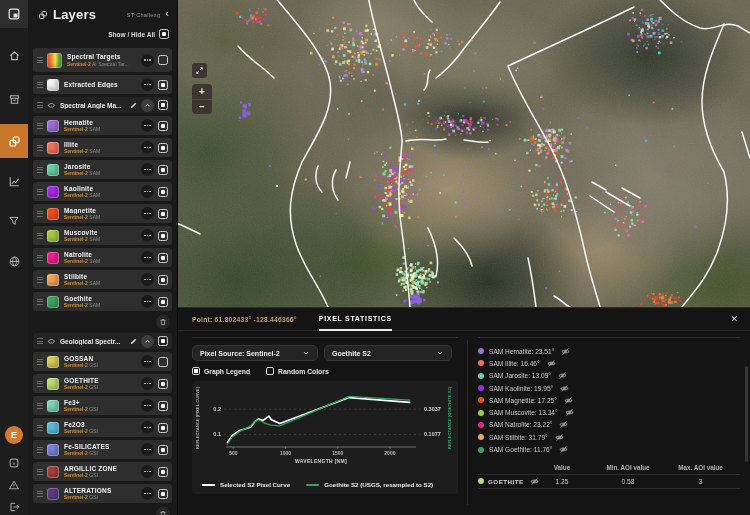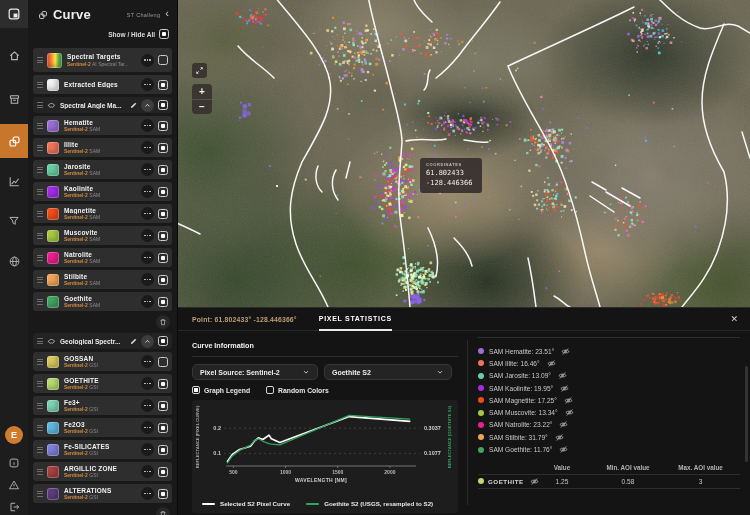--- a/index.html
+++ b/index.html
@@ -183,21 +183,21 @@
         </svg>
     </div>
   </aside>
 
   <section class="lpanel">
     <div class="lp-header">
       <svg width="10" height="10" viewBox="0 0 16 16" fill="none" stroke="#d8d8d8" stroke-width="1.5">
           <rect x="2.5" y="6.5" width="7" height="7" rx="1.6"></rect>
           <rect x="6.5" y="2.5" width="7" height="7" rx="1.6"></rect>
         </svg>
-      <span class="lp-title">Curve</span>
+      <span class="lp-title">Layers</span>
       <span class="lp-project">ST Challeng</span>
       <span class="lp-collapse">‹</span>
     </div>
     <div class="lp-showhide">
       <span>Show / Hide All</span>
       <span class="cbox on"></span>
     </div>
     <div class="layer-list" id="layer-list">
         <div class="lrow big">
           <span class="grip">
@@ -1994,38 +1994,32 @@
     </svg>
     <div class="map-expand">
       <svg width="9" height="9" viewBox="0 0 16 16" fill="none" stroke="currentColor" stroke-width="1.5">
           <path d="M9.5 6.5 13 3M10 3h3v3M6.5 9.5 3 13M3 10v3h3"></path>
         </svg>
     </div>
     <div class="map-zoom">
       <div class="mz">+</div>
       <div class="mz">−</div>
     </div>
-    <div class="coord-tip">
-      <div class="ct-label">COORDINATES</div>
-      <div class="ct-line">61.802433</div>
-      <div class="ct-line">-128.446366</div>
-    </div>
   </main>
 
   <section class="bottom">
     <div class="bp-header">
       <span class="bp-point">Point: 61.802433° -128.446366°</span>
       <span class="bp-tab">PIXEL STATISTICS</span>
       <span class="bp-close">✕</span>
     </div>
     <div class="bp-body">
       <div class="vdiv"></div>
 
       <div class="ci">
-        <div class="sec-title">Curve Information</div>
         <hr class="hrule">
         <div class="dd-row">
           <div class="dd dd1">
             <span>Pixel Source: Sentinel-2</span>
             <span class="chev">
               <svg width="8" height="8" viewBox="0 0 16 16" fill="none" stroke="currentColor" stroke-width="1.8">
                   <path d="M4 6.2 8 10.2 12 6.2"></path>
                 </svg>
             </span>
           </div>

